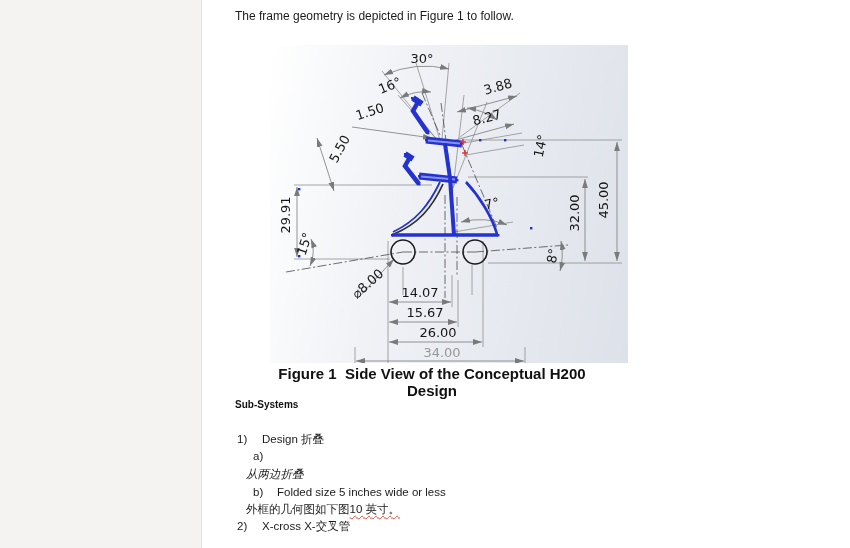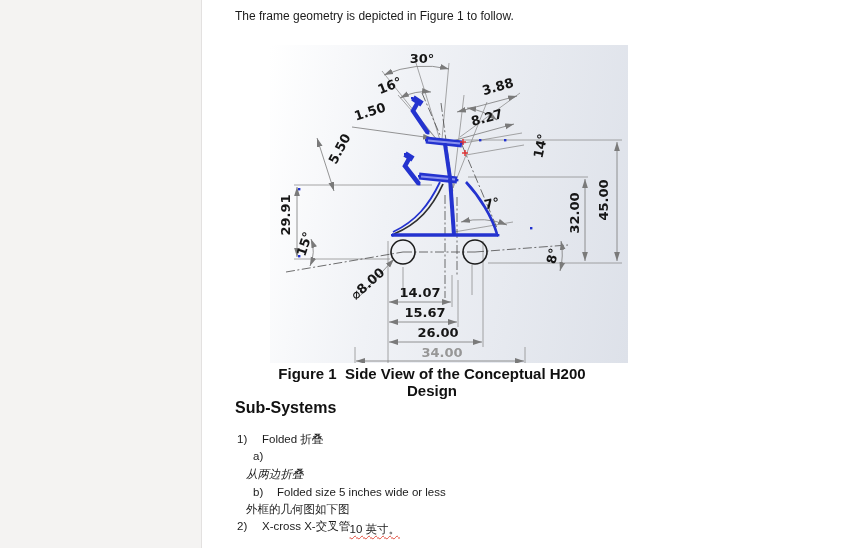--- a/index.html
+++ b/index.html
@@ -3,28 +3,28 @@
 <meta charset="utf-8">
 <style>
   html,body{margin:0;padding:0;}
   body{width:850px;height:548px;position:relative;background:#ffffff;
        font-family:"Liberation Sans",sans-serif;color:#1b1b1b;overflow:hidden;}
   .gutter-left{position:absolute;left:0;top:0;width:201px;height:548px;
        background:#f4f3f2;border-right:1px solid #e3e1e0;}
   .doc-text{font-size:12px;line-height:14.5px;color:#1b1b1b;}
   .intro{position:absolute;left:235px;top:9px;}
   .figure-wrap{position:absolute;left:270px;top:45px;width:358px;height:318px;
-       background:linear-gradient(100deg,#ffffff 0%,#f0f2f6 35%,#dde1e9 100%);font-weight:bold;}
+       background:linear-gradient(100deg,#ffffff 0%,#f0f2f6 35%,#dde1e9 100%);}
   .figure-caption{position:absolute;left:253px;top:365px;width:358px;text-align:center;
        font-weight:bold;font-size:15px;color:#111;}
-  .heading{position:absolute;left:235px;top:399px;font-weight:bold;font-size:16px;color:#111;text-align:right;}
+  .heading{position:absolute;left:235px;top:399px;font-weight:bold;font-size:10px;color:#111;text-align:right;}
   .li{position:absolute;display:flex;font-size:11.5px;line-height:15px;}
   .li .mk{flex:0 0 25px;}
   .li.sub .mk{flex:0 0 24px;}
-  .sq-red{text-decoration:underline wavy #e04a3a 1px;text-underline-offset:2px;margin-top:20px;}
+  .sq-red{text-decoration:underline wavy #e04a3a 1px;text-underline-offset:2px;}
   svg text{font-family:"DejaVu Sans",sans-serif;font-size:13px;fill:#161616;}
   svg text.gray{fill:#979797;}
 </style>
 </head>
 <body>
 
 <div class="gutter-left"></div>
 
 <div class="intro doc-text">
   <div>The frame geometry is depicted in Figure 1 to follow.</div>
@@ -167,21 +167,21 @@
   </g>
 </svg>
 </div>
 
 <div class="figure-caption">Figure 1 &nbsp;Side View of the Conceptual H200 Design</div>
 
 <div class="heading">Sub-Systems</div>
 
 <div class="li" style="left:237px;top:432px;">
   <span class="mk">1)</span>
-  <span>Folded 折叠</span>
+  <span>Design 折叠</span>
 </div>
 <div class="li sub" style="left:253px;top:449px;">
   <span class="mk">a)</span>
 </div>
 <div class="li sub" style="left:246px;top:467px;font-style:italic;">
   <span>从两边折叠</span>
 </div>
 <div class="li sub" style="left:253px;top:485px;">
   <span class="mk">b)</span>
   <span>Folded size 5 inches wide or less</span>

